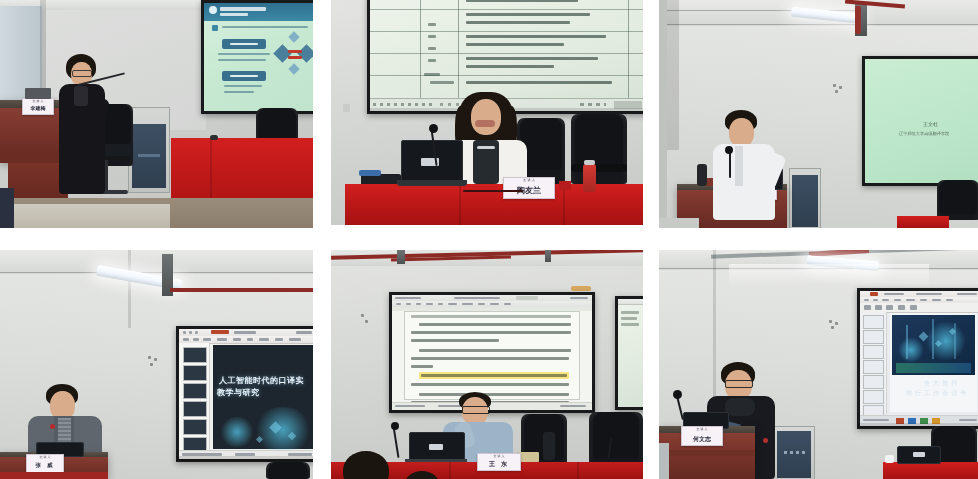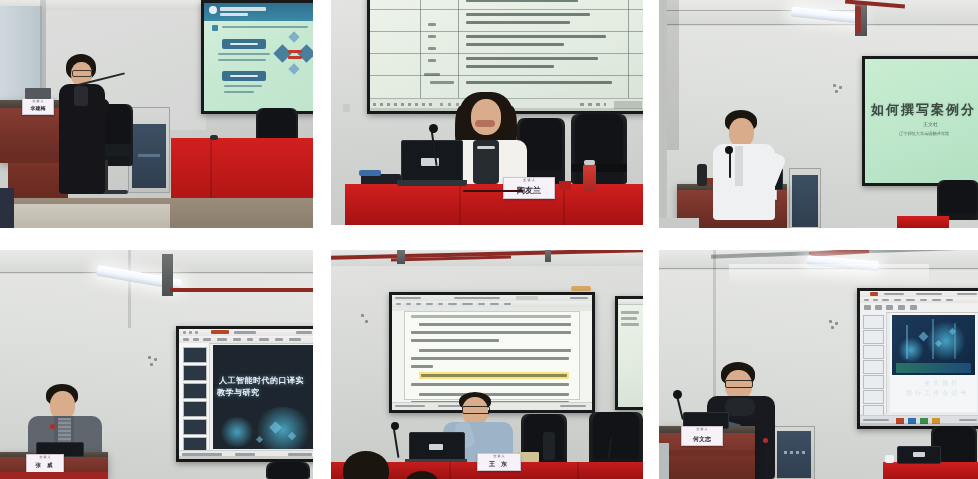--- a/index.html
+++ b/index.html
@@ -347,21 +347,20 @@
       <div class="beam" style="left:196px;top:4px;width:12px;height:32px;"></div>
       <div class="beam-red" style="left:186px;top:2px;width:60px;height:4px;transform:rotate(5deg);"></div>
       <div class="pipe-red" style="left:196px;top:6px;width:6px;height:28px;"></div>
 
       <div class="socket" style="left:174px;top:84px;width:3px;height:3px;background:#8b8f8c;"></div>
       <div class="socket" style="left:180px;top:86px;width:3px;height:3px;background:#8b8f8c;"></div>
       <div class="socket" style="left:176px;top:90px;width:3px;height:3px;background:#8b8f8c;"></div>
 
       <div class="screen-frame" style="left:203px;top:56px;width:122px;height:124px;">
         <div class="screen-inner scr-mint">
-          <div class="hw" style="left:6px;top:42px;font-size:13px;">如何撰写案例分</div>
           <div style="position:absolute;left:58px;top:62px;font-size:5px;color:#4a6355;font-family:'DejaVu Serif',serif;">王文杜</div>
           <div style="position:absolute;left:34px;top:72px;font-size:4.2px;color:#5a7163;font-family:'DejaVu Serif',serif;">辽宁师范大学高级翻译学院</div>
         </div>
       </div>
 
       <div class="cabinet" style="left:130px;top:168px;width:30px;height:60px;">
         <div class="cabinet-door" style="left:2px;top:6px;right:2px;bottom:2px;"></div>
       </div>
 
       <div class="chair" style="left:278px;top:180px;width:42px;height:40px;">

